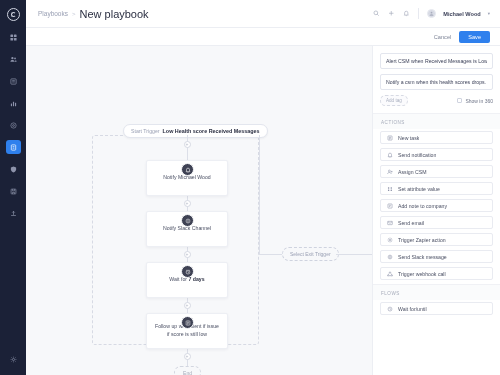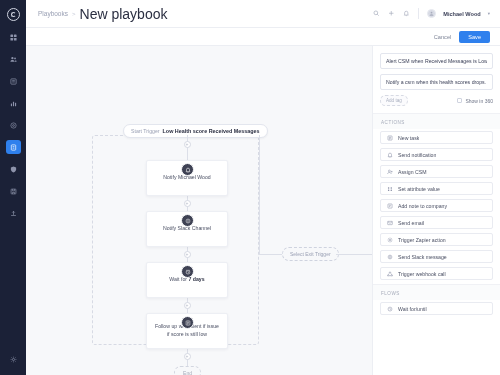--- a/index.html
+++ b/index.html
@@ -46,21 +46,21 @@
   .topbar {
     height:28px; flex:0 0 28px;
     display:flex; align-items:center;
     padding:0 10px 0 12px;
     background:#ffffff;
     border-bottom:1px solid #eceef3;
   }
   .crumb { display:flex; align-items:center; gap:4px; }
   .crumb-root { color:#9aa0b4; font-size:6.5px; }
   .crumb-sep { color:#c3c7d6; font-size:6px; }
-  .crumb-cur { color:#2b2f42; font-size:14px;text-align:center; }
+  .crumb-cur { color:#2b2f42; font-size:11px;text-align:center; }
   .topbar-right { margin-left:auto; display:flex; align-items:center; gap:7px; }
   .ticon { width:8px; height:8px; color:#a3a8ba; display:flex; align-items:center; justify-content:center; }
   .ticon svg { width:6.5px; height:6.5px; display:block; }
   .divider-v { width:1px; height:11px; background:#e7e9f0; margin:0 1px; }
   .avatar {
     width:9px; height:9px; border-radius:50%;
     background:#d8dbe5; border:0.8px solid #e8eaf0;
     display:flex; align-items:center; justify-content:center;
     color:#a9aebe;
   }

